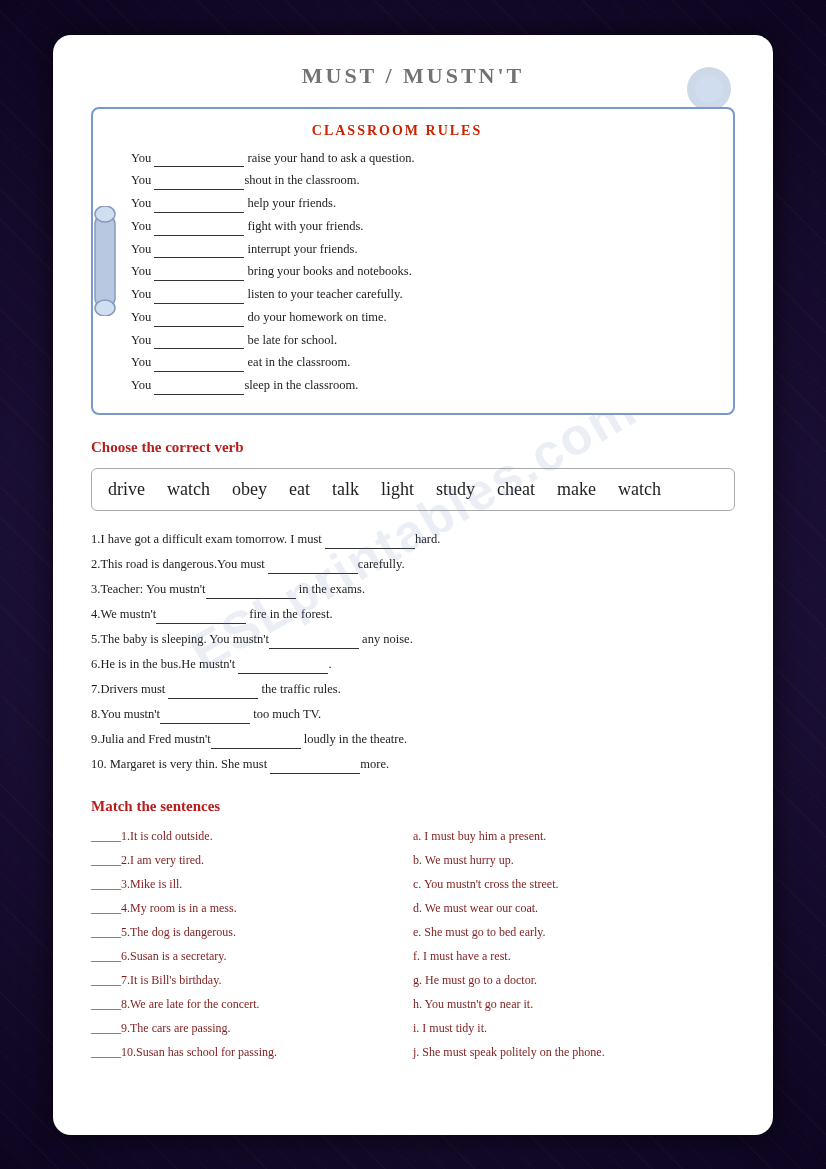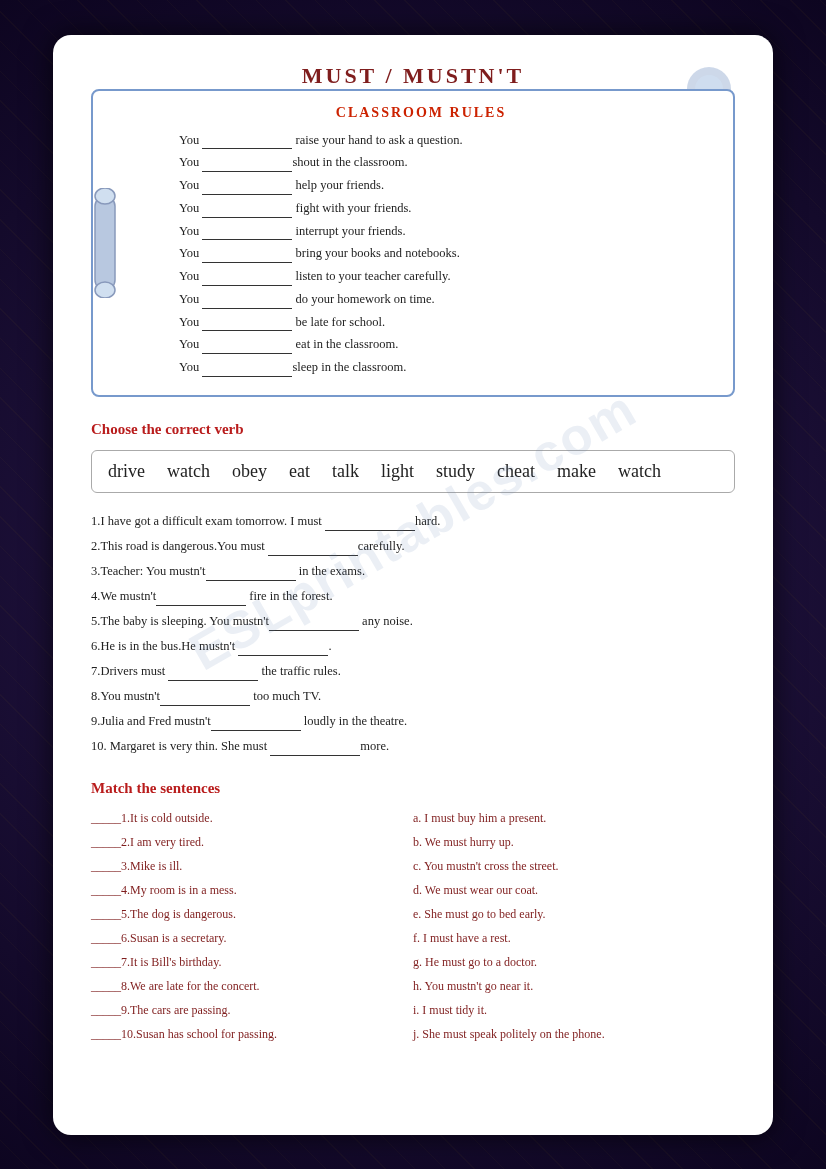--- a/index.html
+++ b/index.html
@@ -34,30 +34,31 @@
       border-radius: 18px;
       padding: 28px 38px 28px 38px;
       position: relative;
       box-shadow: 0 0 30px rgba(0,0,0,0.7);
     }
 
     .page-title {
       text-align: center;
       font-size: 22px;
       font-weight: bold;
-      color: #7f1d1d;
+      color: #737373;
       letter-spacing: 3px;
+      margin-bottom: 18px;
       font-family: 'Comic Sans MS', cursive;
     }
 
     
     .classroom-rules-box {
       border: 2.5px solid #7799cc;
       border-radius: 8px;
-      padding: 14px 18px 14px 86px;
+      padding: 14px 18px 14px 38px;
       margin-bottom: 22px;
       position: relative;
       background: #fff;
     }
 
     .rules-title {
       text-align: center;
       font-size: 14px;
       font-weight: bold;
       color: #cc2200;

